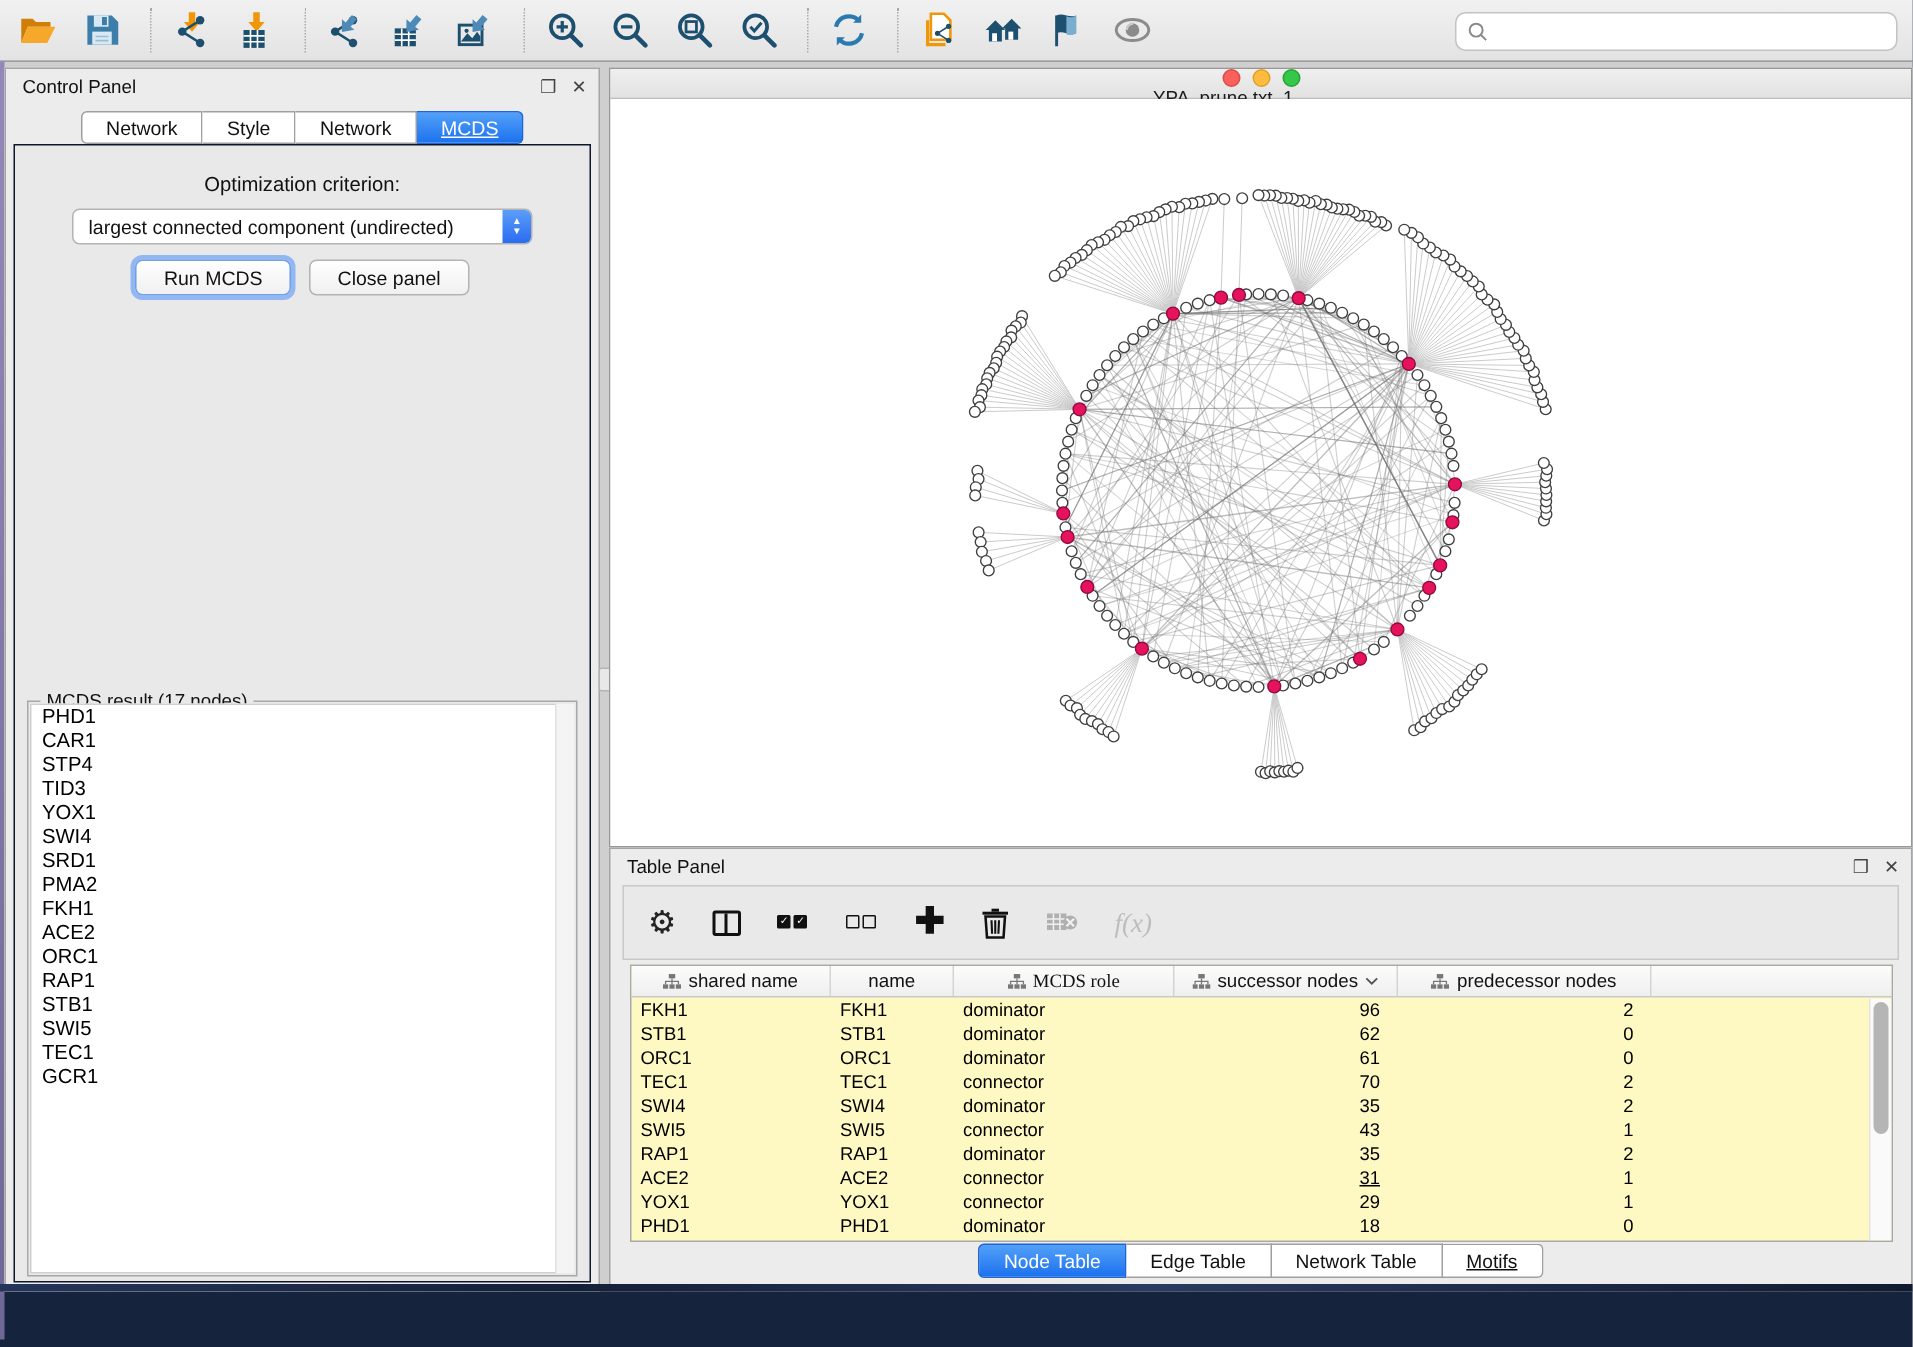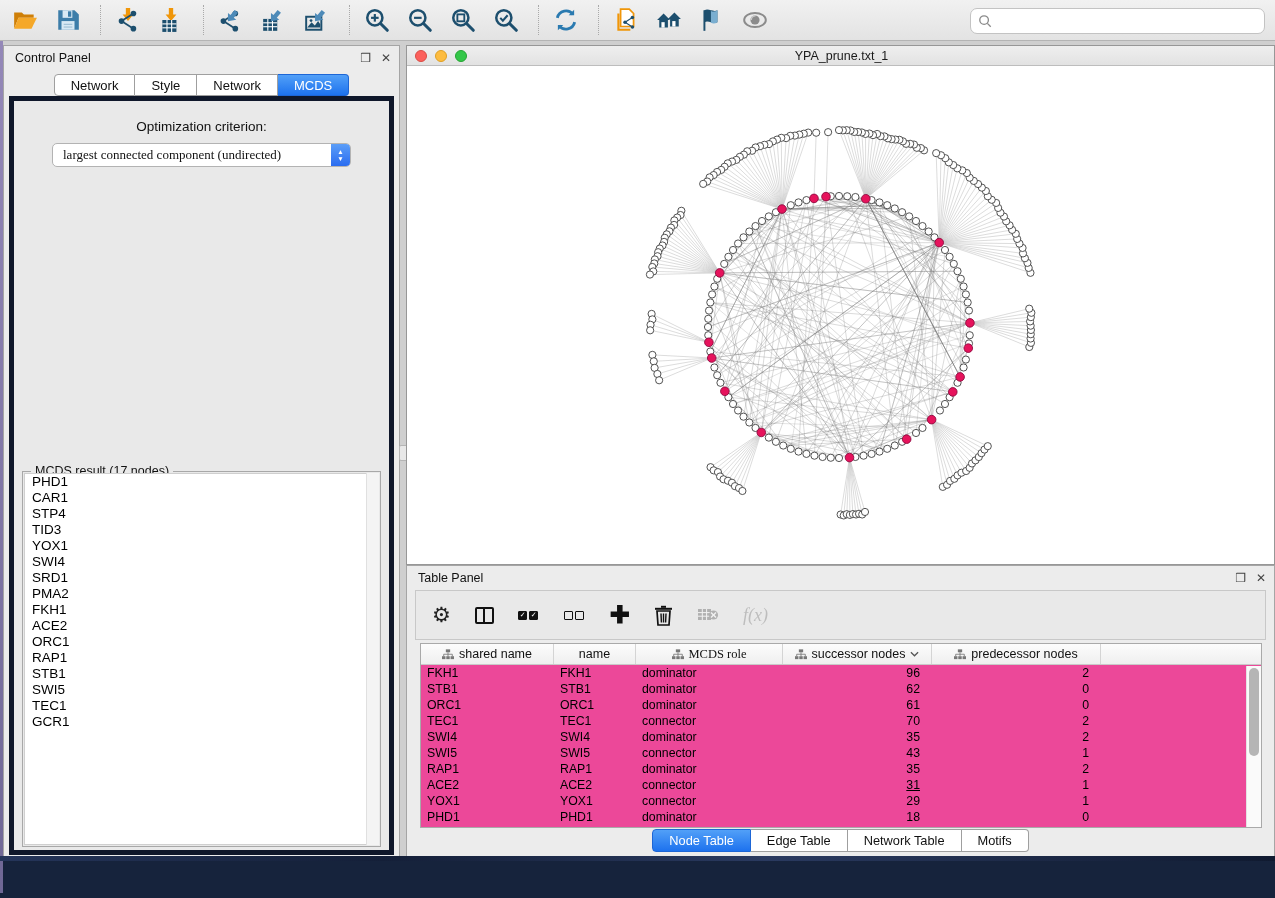--- a/index.html
+++ b/index.html
@@ -28,28 +28,28 @@
   
   .control-panel { position:absolute; left:3px; top:4px; width:397px; height:816px;
     background:#ececec; border:1px solid #a5a5a5; }
   .panel-header { height:23px; display:flex; align-items:center; padding:0 8px 0 11px; font-size:12.5px; color:#111; }
   .panel-header .spacer { flex:1; }
   .win-btn { font-size:12px; color:#444; margin-left:10px; cursor:pointer; line-height:12px; }
   .cp-tabs { display:flex; justify-content:center; margin-top:5px; }
   .seg-tab { height:22px; padding:0 16px; font-size:13px; display:flex; align-items:center;
     background:#fff; border:1px solid #9f9f9f; border-left:none; cursor:pointer; color:#111; }
   .seg-tab:first-child { border-left:1px solid #9f9f9f; border-radius:4px 0 0 4px; }
-  .seg-tab:last-child { border-radius:0 4px 4px 0; }
+  .seg-tab:last-child { border-radius:0 4px 4px 0;text-decoration:underline; }
   .seg-tab.sel { background:linear-gradient(#52a0f8,#1d72ee); color:#fff; border-color:#1d66d6; }
   .cp-body { position:absolute; left:5px; right:5px; top:50px; bottom:5px;
-    background:#e9e9e9; border:5px solid #0f172a; }
+    background:#e9e9e9; border:1px solid #0f172a; }
   .opt-label { text-align:center; margin-top:18px; font-size:13.5px; color:#111; }
   .dropdown { position:absolute; left:38px; right:38px; top:42px; height:24px; background:#fff;
     border:1px solid #b3b3b3; border-radius:5px; display:flex; align-items:center; cursor:pointer; }
-  .dropdown .val { flex:1; font-size:13px; padding-left:10px; color:#111; white-space:nowrap;font-family:Liberation Serif, serif; }
+  .dropdown .val { flex:1; font-size:13px; padding-left:10px; color:#111; white-space:nowrap; }
   .dd-step { width:19px; height:22px; border-radius:0 4px 4px 0; background:linear-gradient(#5b9ef8,#2a6cf0);
     display:flex; flex-direction:column; align-items:center; justify-content:center; color:#fff; }
   .dd-step span { font-size:6.5px; line-height:7px; }
   .cp-buttons { position:absolute; top:76px; left:0; right:0; display:flex; justify-content:center; gap:12px; }
   .btn { height:24px; padding:0 18px; background:linear-gradient(#ffffff,#f0f0f0); border:1px solid #b3b3b3;
     border-radius:5px; font-size:13px; display:flex; align-items:center; cursor:pointer; color:#111; }
   .btn.focused { box-shadow:0 0 0 3px rgba(90,150,245,.6); border-color:#6d9ef0; }
   .result-box { position:absolute; left:8px; right:8px; top:370px; bottom:3px; border:1px solid #a8a8a8; }
   .result-title { position:absolute; top:-8px; left:8px; background:#e9e9e9; padding:0 4px; font-size:12.5px; color:#111; }
   .result-list { position:absolute; inset:1px; background:#fff; border:1px solid #cfcfcf; overflow:hidden; }
@@ -59,21 +59,21 @@
   
   .vdiv-handle { position:absolute; left:399px; top:404px; width:9px; height:16px; background:#e8e8e8;
     border:1px solid #b5b5b5; border-radius:2px; cursor:col-resize; }
   .hdiv-handle { position:absolute; left:832px; top:514px; width:16px; height:9px; background:#e0e0e0;
     border:1px solid #bbb; border-radius:2px; cursor:row-resize; }
 
   
   .network-panel { position:absolute; left:406px; top:4px; width:869px; height:520px;
     border:1px solid #979797; background:#fff; }
   .net-title { height:20px; background:linear-gradient(#efefef,#e2e2e2); border-bottom:1px solid #bdbdbd;
-    display:flex; align-items:center; padding:0 8px; }
+    display:flex; align-items:center; padding:0 8px;flex-direction:column; }
   .traffic { display:flex; gap:8px; }
   .light { width:12px; height:12px; border-radius:50%; }
   .light.red { background:#fc605c; border:1px solid #d94c44; }
   .light.yellow { background:#fdbc40; border:1px solid #dfa023; }
   .light.green { background:#34c749; border:1px solid #24a433; }
   .net-title .t { flex:1; text-align:center; font-size:12.5px; color:#1a1a1a; margin-right:50px; }
   .net-canvas { position:absolute; top:20px; left:0; right:0; bottom:0; background:#fff; overflow:hidden; }
 
   
   .table-panel { position:absolute; left:406px; top:524px; width:869px; height:292px;
@@ -83,21 +83,21 @@
   .tp-icon { margin-right:24px; display:flex; align-items:center; justify-content:center; cursor:pointer; height:30px; }
   .tp-icon.disabled { opacity:.38; cursor:default; }
   .gear-glyph { font-size:21px; color:#222; }
   .cols-glyph { width:19px; height:17px; border:2px solid #111; border-radius:2px; position:relative; }
   .cols-glyph:before { content:""; position:absolute; left:6.5px; top:0; bottom:0; width:2px; background:#111; }
   .chk { width:9px; height:9px; border:1.5px solid #111; display:inline-block; margin-right:2px; position:relative; border-radius:1px; }
   .chk.filled { background:#111; }
   .chk.filled:after { content:"✓"; color:#fff; font-size:7px; position:absolute; left:1px; top:-1px; }
   .plus-glyph { font-size:24px; font-weight:bold; color:#111; line-height:20px; }
   .fx-glyph { font-family:"Liberation Serif", serif; font-style:italic; font-size:18px; color:#777; }
-  .tbl-wrap { position:absolute; left:13px; right:12px; top:77px; bottom:28px; background:#ec4899; border:1px solid #a9a9a9; overflow:hidden; }
+  .tbl-wrap { position:absolute; left:13px; right:12px; top:77px; bottom:28px; background:#fef9c3; border:1px solid #a9a9a9; overflow:hidden; }
   .tbl-header { display:flex; height:21px; background:linear-gradient(#fcfcfc,#efefef); border-bottom:1px solid #c9c9c9; }
   .th { display:flex; align-items:center; justify-content:center; font-size:12.5px; color:#111;
     border-right:1px solid #d4d4d4; gap:5px; cursor:pointer; }
   .th svg { width:12px; height:11px; }
   .tbl-row { display:flex; height:16px; cursor:pointer; }
   .td { font-size:12.3px; color:#000; line-height:16px; padding:0 6px; white-space:nowrap; overflow:hidden; }
   .td.num { text-align:right; padding-right:12px; }
   .tbl-scroll { position:absolute; top:22px; right:0; bottom:0; width:15px; background:#fafafa; border-left:1px solid #e3e3e3; }
   .tbl-thumb { position:absolute; left:2px; right:2px; top:2px; height:88px; background:#b5b5b5; border-radius:6px; }
   .tp-tabs { position:absolute; left:0; right:0; bottom:3px; height:24px; display:flex; justify-content:center; }
@@ -298,20 +298,24 @@
           <div class="seg-tab sel">MCDS</div>
         </div>
       <div class="cp-body">
         <div class="opt-label">Optimization criterion:</div>
         <div class="dropdown">
           <span class="val">largest connected component (undirected)</span>
           <span class="dd-step">
               <span>▲</span>
               <span>▼</span>
             </span>
+        </div>
+        <div class="cp-buttons">
+          <div class="btn focused">Run MCDS</div>
+          <div class="btn">Close panel</div>
         </div>
         <div class="result-box">
           <span class="result-title">MCDS result (17 nodes)</span>
           <div class="result-list" id="result-list">
               <div class="result-item">PHD1</div>
               <div class="result-item">CAR1</div>
               <div class="result-item">STP4</div>
               <div class="result-item">TID3</div>
               <div class="result-item">YOX1</div>
               <div class="result-item">SWI4</div>

